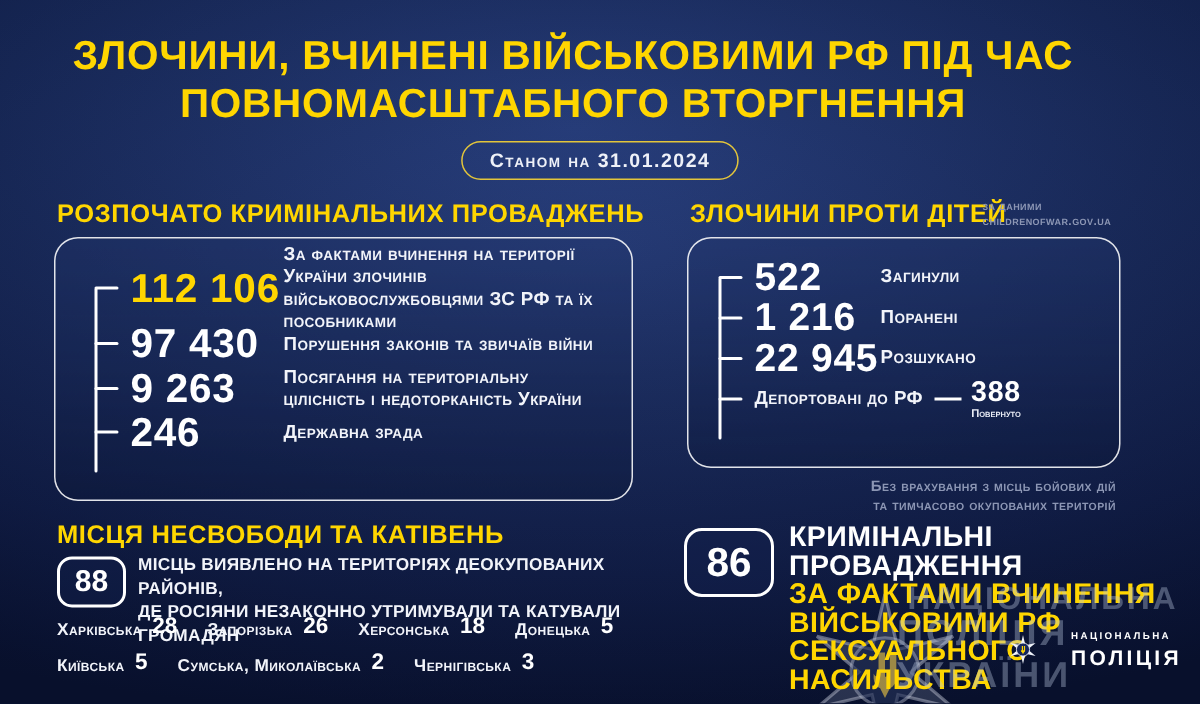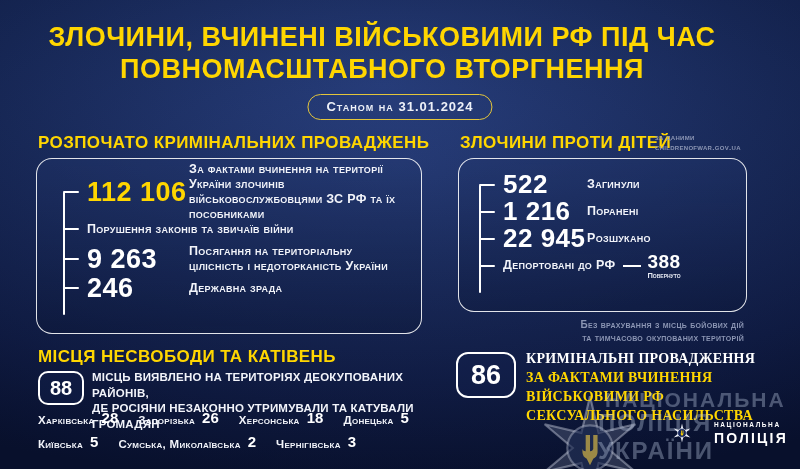--- a/index.html
+++ b/index.html
@@ -67,22 +67,22 @@
     font-weight:bold;font-size:11.5px;line-height:1.35;letter-spacing:.2px;}
   .regions{position:absolute;left:38px;top:409px;width:400px;display:flex;flex-direction:column;gap:7px;}
   .reg-row{display:flex;gap:20px;align-items:baseline;}
   .reg{display:flex;gap:7px;align-items:flex-end;}
   .reg-name{font-variant:small-caps;font-weight:bold;font-size:11.5px;color:#f2f4fa;letter-spacing:.3px;}
   .reg-val{font-weight:bold;font-size:15px;color:#fff;}
 
   
   .badge86{position:absolute;left:456px;top:352px;width:56px;height:42px;border-radius:12px;
     border-width:2.5px;font-size:27px;}
-  .sv-text{position:absolute;left:526px;top:349px;font-weight:bold;font-size:14px;
-    line-height:19px;letter-spacing:.3px;font-family:Liberation Serif, serif;}
+  .sv-text{position:absolute;left:526px;top:349px;font-weight:bold;font-size:19px;
+    line-height:19px;letter-spacing:.3px;}
   .sv-text .w{color:#fff;}
   .sv-text .y{color:#ffd600;}
 
   
   .wm-big{position:absolute;color:rgba(185,196,220,.38);font-weight:bold;letter-spacing:2px;z-index:3;}
   .wm1{left:605px;top:388px;font-size:21px;}
   .wm2{left:598px;top:409px;font-size:24px;}
   .wm-emblem{position:absolute;left:536px;top:394px;z-index:1;opacity:.85;}
   .logo{position:absolute;left:672px;top:422px;display:flex;align-items:center;gap:22px;z-index:4;justify-content:center;}
   .logo-txt{display:flex;flex-direction:column;line-height:1;}
@@ -105,20 +105,21 @@
   <div class="panel panel-left z">
     <div class="rows">
       <div class="vline"></div>
       <div class="row r1">
         <span class="tick"></span>
         <span class="num hl">112 106</span>
         <span class="lbl">За фактами вчинення на території України злочинів військовослужбовцями ЗС РФ та їх пособниками</span>
       </div>
       <div class="row r2">
         <span class="tick"></span>
+        <span class="num">97 430</span>
         <span class="lbl">Порушення законів та звичаїв війни</span>
       </div>
       <div class="row r3">
         <span class="tick"></span>
         <span class="num">9 263</span>
         <span class="lbl">Посягання на територіальну цілісність і недоторканість України</span>
       </div>
       <div class="row r5">
         <span class="tick"></span>
         <span class="num">246</span>

